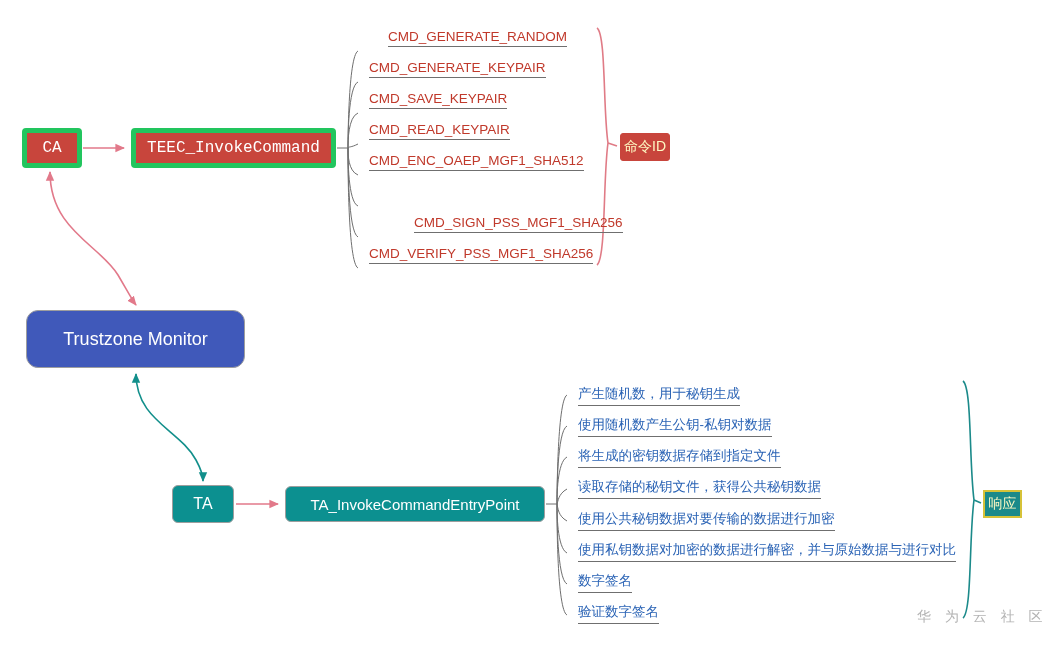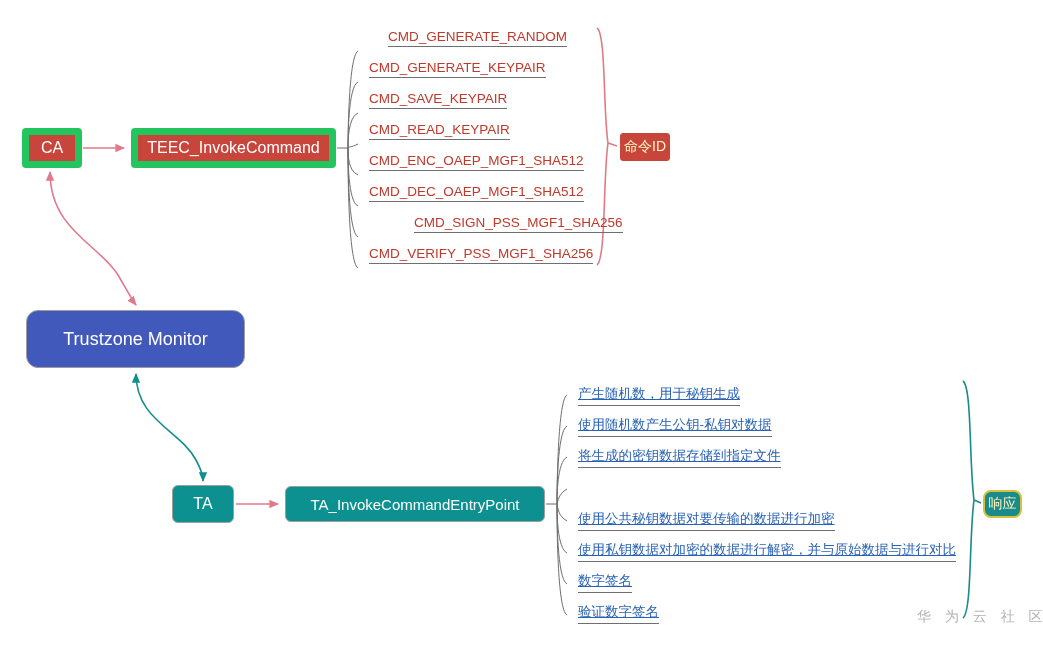--- a/index.html
+++ b/index.html
@@ -16,22 +16,23 @@
   
   .node{
     position:absolute;
     display:flex;align-items:center;justify-content:center;
     color:#ffffff;
     white-space:nowrap;
     box-sizing:border-box;
   }
   .node-red{
     background:#c8453c;
-    border:7px solid #22c55e;
+    border:5px solid #22c55e;
     border-radius:4px;
+    font-family:Liberation Mono, monospace;
   }
   .node-blue{
     background:#4059ba;
     border:1px solid #9e9e9e;
     border-radius:10px;
   }
   .node-teal{
     background:#0c9090;
     border:1px solid #9e9e9e;
     border-radius:6px;
@@ -49,40 +50,39 @@
     display:flex;align-items:center;justify-content:center;
     color:#fef9c3;white-space:nowrap;box-sizing:border-box;
     font-size:14px;
   }
   #badge-cmdid{
     left:620px;top:133px;width:50px;height:28px;
     background:#c8453c;border:1px solid #c8453c;border-radius:3px;
   }
   #badge-resp{
     left:983px;top:490px;width:39px;height:28px;
-    background:#1b8a8a;border:2px solid #d6c238;border-radius:8px;
+    background:#1b8a8a;border:2px solid #d6c238;border-radius:0;
   }
 
   
   .leaf{
     position:absolute;
     white-space:nowrap;
     box-sizing:border-box;
     padding-bottom:2px;
   }
   .leaf-red{
     color:#c0392b;
     font-size:13.5px;
     border-bottom:1px solid #6f6f6f;
   }
   .leaf-blue{
     color:#2a63b5;
     font-size:13.5px;
     border-bottom:1px solid #6f6f6f;
-    text-decoration:underline;
   }
 
   
   #watermark{
     position:absolute;
     left:917px;top:608px;
     color:#b3b3b3;
     font-size:14px;
     letter-spacing:5px;
     white-space:nowrap;
@@ -160,27 +160,27 @@
 
   <div class="badge" id="badge-cmdid">命令ID</div>
 
   <div class="badge" id="badge-resp">响应</div>
 
   <div class="leaf leaf-red" style="left:388px;top:29px;">CMD_GENERATE_RANDOM</div>
   <div class="leaf leaf-red" style="left:369px;top:60px;">CMD_GENERATE_KEYPAIR</div>
   <div class="leaf leaf-red" style="left:369px;top:91px;">CMD_SAVE_KEYPAIR</div>
   <div class="leaf leaf-red" style="left:369px;top:122px;">CMD_READ_KEYPAIR</div>
   <div class="leaf leaf-red" style="left:369px;top:153px;">CMD_ENC_OAEP_MGF1_SHA512</div>
-  <div class="leaf leaf-red" style="left:369px;top:184px;">CMD_DEC_OAEP_MGF1_SHA512</div>
   <div class="leaf leaf-red" style="left:369px;top:215px;margin-left:45px;">CMD_SIGN_PSS_MGF1_SHA256</div>
   <div class="leaf leaf-red" style="left:369px;top:246px;">CMD_VERIFY_PSS_MGF1_SHA256</div>
 
   <div class="leaf leaf-blue" style="left:578px;top:385px;">产生随机数，用于秘钥生成</div>
   <div class="leaf leaf-blue" style="left:578px;top:416px;">使用随机数产生公钥-私钥对数据</div>
   <div class="leaf leaf-blue" style="left:578px;top:447px;">将生成的密钥数据存储到指定文件</div>
+  <div class="leaf leaf-blue" style="left:578px;top:478px;">读取存储的秘钥文件，获得公共秘钥数据</div>
   <div class="leaf leaf-blue" style="left:578px;top:510px;text-align:right;">使用公共秘钥数据对要传输的数据进行加密</div>
   <div class="leaf leaf-blue" style="left:578px;top:541px;">使用私钥数据对加密的数据进行解密，并与原始数据与进行对比</div>
   <div class="leaf leaf-blue" style="left:578px;top:572px;">数字签名</div>
   <div class="leaf leaf-blue" style="left:578px;top:603px;">验证数字签名</div>
 
   <div id="watermark">华 为 云 社 区</div>
 
 </div>
 
 </body></html>

